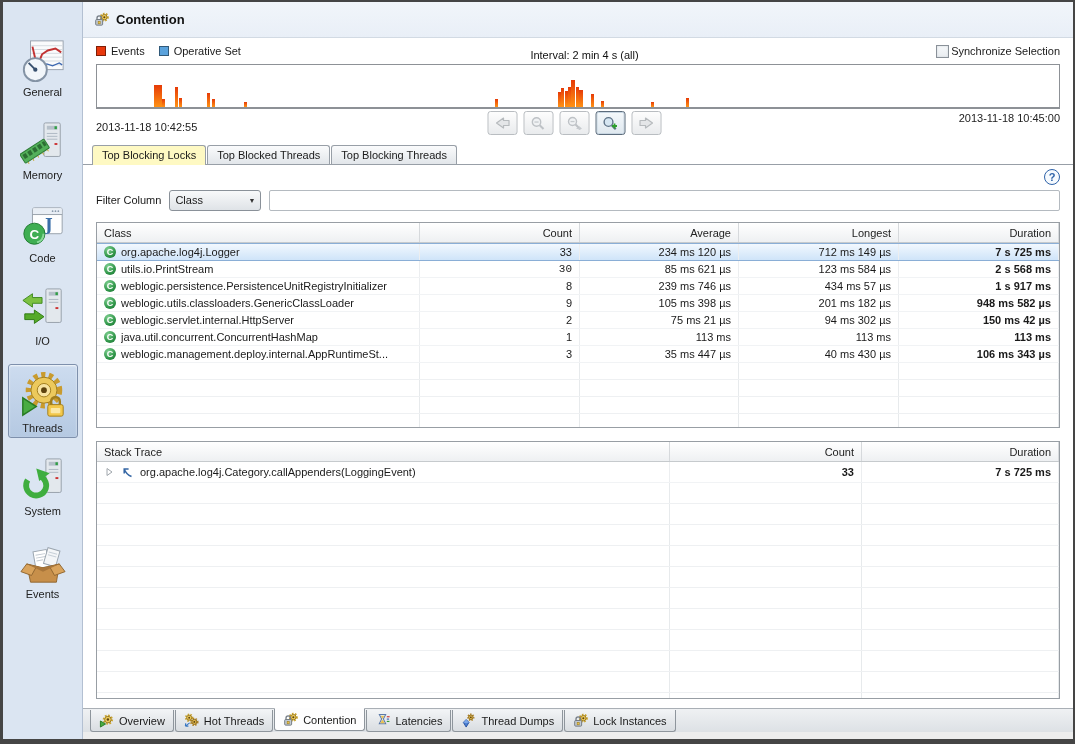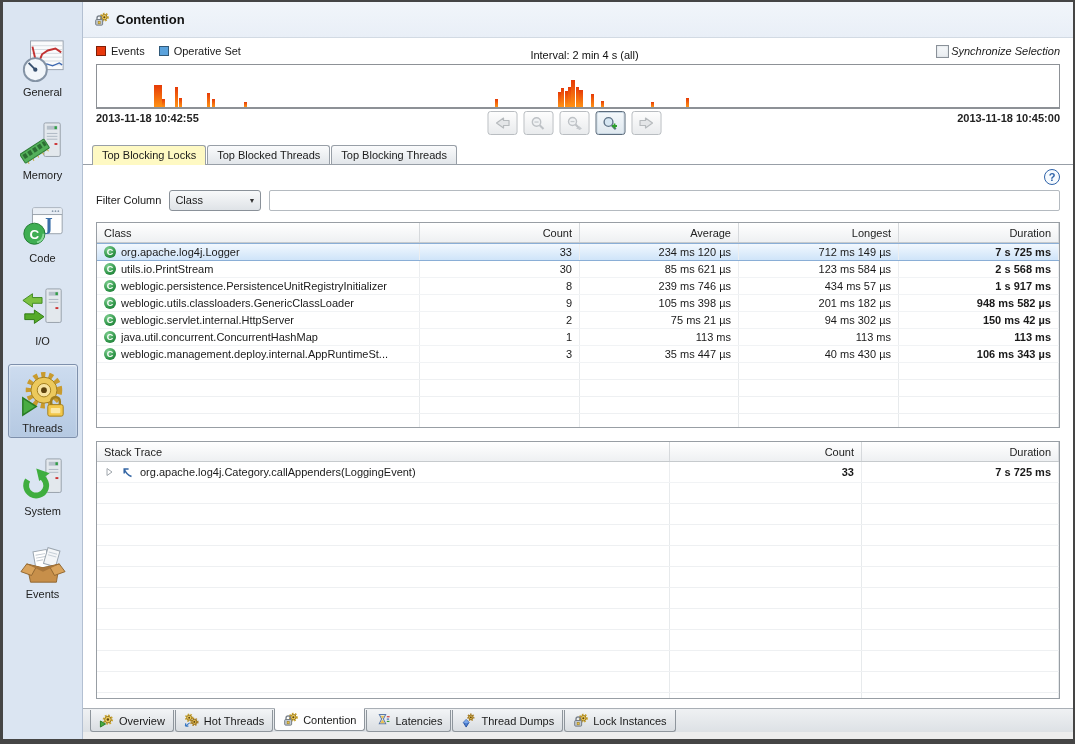--- a/index.html
+++ b/index.html
@@ -17,27 +17,27 @@
   
   .main { flex:1; display:flex; flex-direction:column; min-width:0; background:#fff; }
   .title-bar { height:36px; flex:0 0 36px; background:linear-gradient(#f1f5fa,#e9eff7); border-bottom:1px solid #d2dae3; display:flex; align-items:center; gap:7px; padding-left:11px; }
   .title-bar .title { font-size:13px; font-weight:bold; color:#111; }
 
   .legend-row { height:26px; flex:0 0 26px; display:flex; align-items:center; padding:0 13px; position:relative; }
   .legend { display:flex; gap:14px; align-items:center; }
   .legend-item { display:flex; align-items:center; gap:5px; }
   .swatch { width:10px; height:10px; display:inline-block; border:1px solid rgba(0,0,0,.45); }
   .interval { position:absolute; left:50%; transform:translateX(-44%); color:#111;margin-top:8px; }
-  .sync { margin-left:auto; display:flex; gap:2px; cursor:default;font-style:italic; }
+  .sync { margin-left:auto; display:flex; gap:2px; cursor:default; }
   .checkbox { width:13px; height:13px; border:1px solid #8a9199; background:linear-gradient(#f6f8fa,#e9edf1); box-shadow:inset 0 0 2px #cdd3d9; display:inline-block; }
 
   .chart { margin:0 13px; height:45px; flex:0 0 45px; border:1px solid #8d9196; border-bottom-width:2px; position:relative; background:#fff; }
   .bar { position:absolute; bottom:0; background:linear-gradient(180deg, var(--bar-top), var(--bar-bottom)); }
 
-  .time-row { flex:0 0 33px; position:relative; padding:3px 13px 0;font-weight:bold; }
+  .time-row { flex:0 0 33px; position:relative; padding:12px 13px 0; }
   .ts { color:#222; }
   .ts.right { position:absolute; right:13px; top:3px; }
   .nav { position:absolute; left:50%; top:2px; transform:translateX(-52%); display:flex; gap:6px; }
   .nav-btn { width:30px; height:24px; border:1px solid #b9bdc1; border-radius:3px; background:linear-gradient(#fdfdfd,#e9ebed); display:flex; align-items:center; justify-content:center; padding:0; }
   .nav-btn.enabled { border:1px solid #5c6c7c; background:linear-gradient(#f4f8fb,#dfe8ef); box-shadow:0 0 0 1px #c8d6e2 inset; }
 
   .view-tabs { flex:0 0 23px; display:flex; align-items:flex-end; padding-left:9px; border-bottom:1px solid #989fa7; }
   .vtab { border:1px solid #989fa7; border-bottom:none; border-radius:3px 3px 0 0; padding:3px 9px 3px; margin-right:1px; background:linear-gradient(#fafbfc,#e2e6ea); position:relative; cursor:default; white-space:nowrap; }
   .vtab.active { background:#fef9c3; bottom:-1px; padding-bottom:4px; font-weight:normal; }
 
@@ -336,21 +336,21 @@
             <div class="td r" style="width: 160px; flex-shrink: 0;">33</div>
             <div class="td r" style="width: 159px; flex-shrink: 0;">234 ms 120 µs</div>
             <div class="td r" style="width: 160px; flex-shrink: 0;">712 ms 149 µs</div>
             <div class="td r bold" style="flex: 1 0 0%;">7 s 725 ms</div>
           </div>
           <div class="trow h17">
             <div class="td" style="width: 323px; flex-shrink: 0;">
               <span class="class-icon">C</span>
               <span class="cname">utils.io.PrintStream</span>
             </div>
-            <div class="td r" style="width: 160px; flex-shrink: 0;">30</div>
+            <div class="td r" style="width: 160px; flex-shrink: 0; font-family: Liberation Mono, monospace;">30</div>
             <div class="td r" style="width: 159px; flex-shrink: 0;">85 ms 621 µs</div>
             <div class="td r" style="width: 160px; flex-shrink: 0;">123 ms 584 µs</div>
             <div class="td r bold" style="flex: 1 0 0%;">2 s 568 ms</div>
           </div>
           <div class="trow h17">
             <div class="td" style="width: 323px; flex-shrink: 0;">
               <span class="class-icon">C</span>
               <span class="cname">weblogic.persistence.PersistenceUnitRegistryInitializer</span>
             </div>
             <div class="td r" style="width: 160px; flex-shrink: 0;">8</div>

